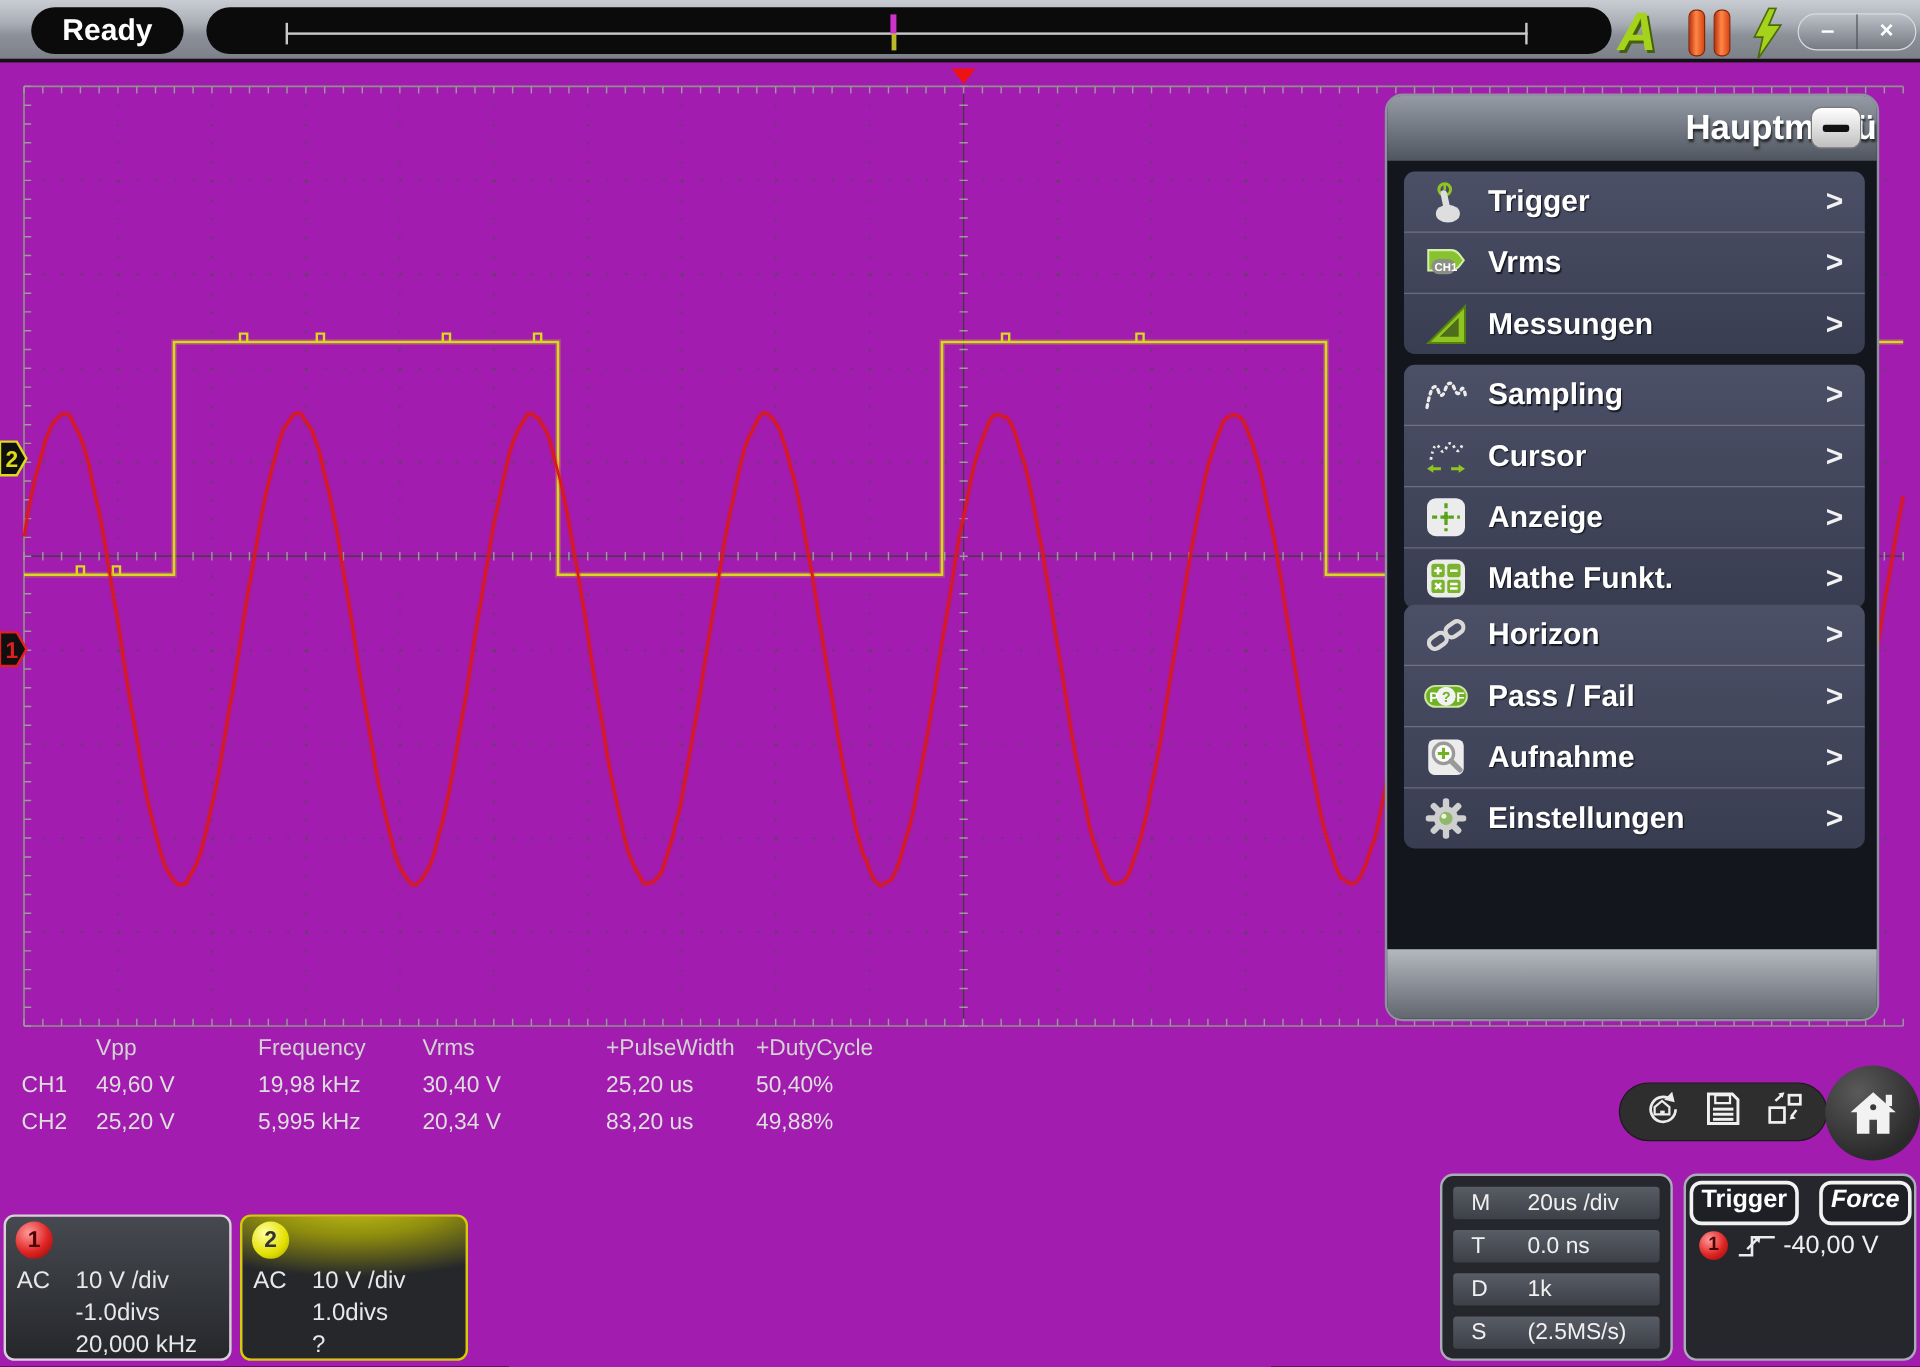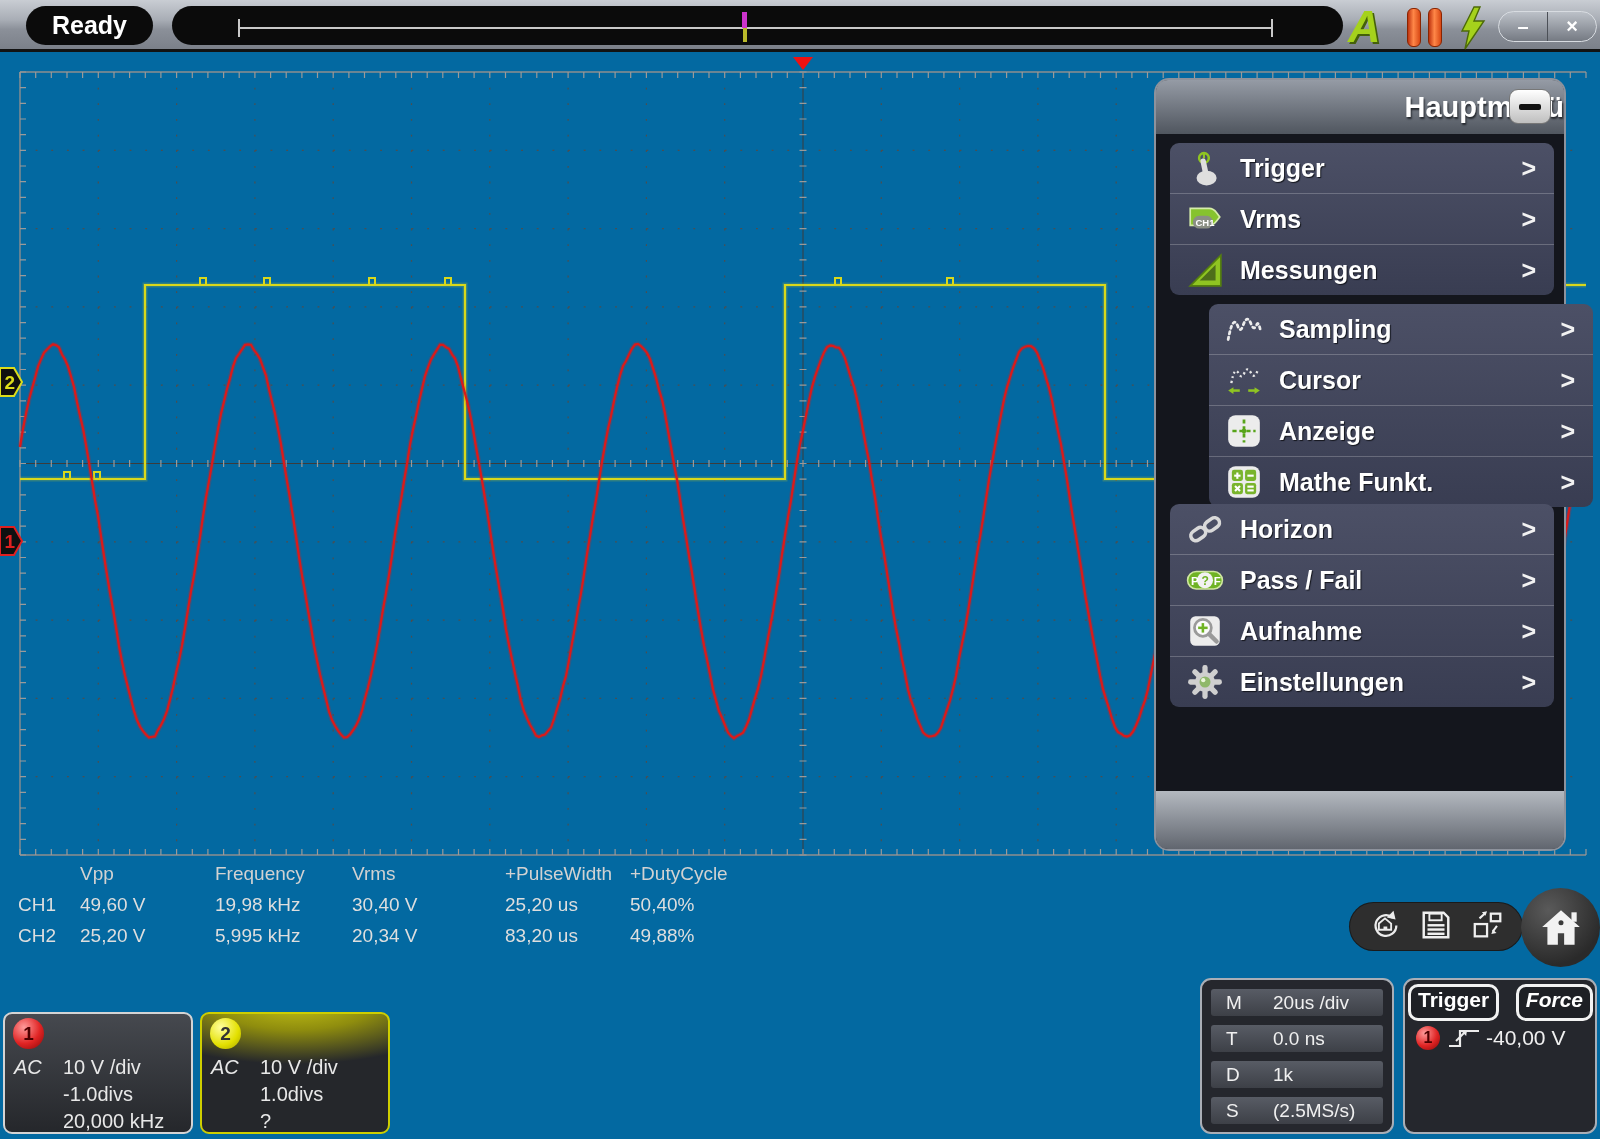--- a/index.html
+++ b/index.html
@@ -1,16 +1,16 @@
 <!DOCTYPE html>
 <html><head>
 <meta charset="utf-8">
 <style>
   html,body{margin:0;padding:0;background:#000;}
-  #screen{position:relative;width:1600px;height:1139px;background:#0369a1;overflow:hidden;
+  #screen{position:relative;width:1600px;height:1139px;background:#a21caf;overflow:hidden;
           font-family:"Liberation Sans",sans-serif;}
 
   
   .topbar{position:absolute;left:0;top:0;width:1600px;height:52px;
     background:linear-gradient(#c9cdd3 0%,#a9aeb6 40%,#8b9099 60%,#7b8089 100%);
     border-bottom:3px solid #121212;box-sizing:border-box;}
   .ready-pill{position:absolute;left:26px;top:6px;width:127px;height:39px;background:#0b0b0b;
     border-radius:20px;color:#fff;font-weight:bold;font-size:25px;text-align:center;line-height:39px;}
   .slider-bar{position:absolute;left:172px;top:6px;width:1171px;height:39px;background:#0b0b0b;border-radius:20px;}
   .slider-line{position:absolute;left:68px;width:1033px;top:21px;height:2px;background:#c9c9c9;}
@@ -86,21 +86,21 @@
   .ch-box{position:absolute;top:1012px;width:190px;height:122px;border-radius:9px;box-sizing:border-box;}
   .ch1-box{left:3px;border:2px solid #d4d4d4;background:linear-gradient(#46494f,#25272b);}
   .ch2-box{left:200px;border:2px solid #cece00;
     background:radial-gradient(ellipse 150% 85% at 50% -12%,#c9c716 0%,#8f8d0e 30%,#25272b 64%);}
   .ch-badge{position:absolute;left:8px;top:4px;width:31px;height:31px;border-radius:50%;
     font-weight:bold;font-size:19px;text-align:center;line-height:31px;}
   .ch1-box .ch-badge{background:radial-gradient(circle at 35% 30%,#ff9a9a,#e02424 55%,#870606);color:#4d0000;}
   .ch2-box .ch-badge{background:radial-gradient(circle at 35% 30%,#ffff9e,#e3e000 60%,#a5a200);color:#333;}
   .ch-rows{position:absolute;left:0;top:40px;right:8px;color:#e8e8e8;font-size:20px;line-height:27px;}
   .ch-line{display:flex;}
-  .ch-coupling{width:49px;padding-left:9px;font-style:italic;}
+  .ch-coupling{width:49px;padding-left:9px;}
   .ch-indent{padding-left:58px;}
 </style>
 </head>
 <body>
 
 <div id="screen">
 
   <div class="topbar">
     <div class="ready-pill">Ready</div>
     <div class="slider-bar">
@@ -212,21 +212,21 @@
           </div>
           <div class="menu-item">
             <span class="micon"><svg viewBox="0 0 36 36">
                 <path d="M4 33 L33 33 L33 4 Z" fill="#8fc422" stroke="#55800e" stroke-width="1.6"></path>
                 <path d="M13 28 L28 28 L28 13 Z" fill="#4e6e1a"></path>
               </svg></span>
             <span class="mlabel">Messungen</span>
             <span class="marrow">&gt;</span>
           </div>
         </div>
-        <div class="menu-group" style="top: 224px; margin-left: 39px;">
+        <div class="menu-group" style="top: 224px;">
           <div class="menu-item">
             <span class="micon"><svg viewBox="0 0 36 36">
                 <path d="M3 28 Q 7.5 4 12 15 Q 14.5 22 17 15 Q 21 3 25 14 Q 27.5 20 30 14 Q 31.5 10 33.5 19" fill="none" stroke="#ececec" stroke-width="2.6" stroke-dasharray="2.2 3.2" stroke-linecap="round"></path>
               </svg></span>
             <span class="mlabel">Sampling</span>
             <span class="marrow">&gt;</span>
           </div>
           <div class="menu-item">
             <span class="micon"><svg viewBox="0 0 36 36">
                 <path d="M6 21 Q 9 4 13 12 Q 15.5 17 18 12 Q 21 4 25 12 Q 27.5 17 31 9" fill="none" stroke="#e8e8e8" stroke-width="2.2" stroke-dasharray="2 2.6"></path>

